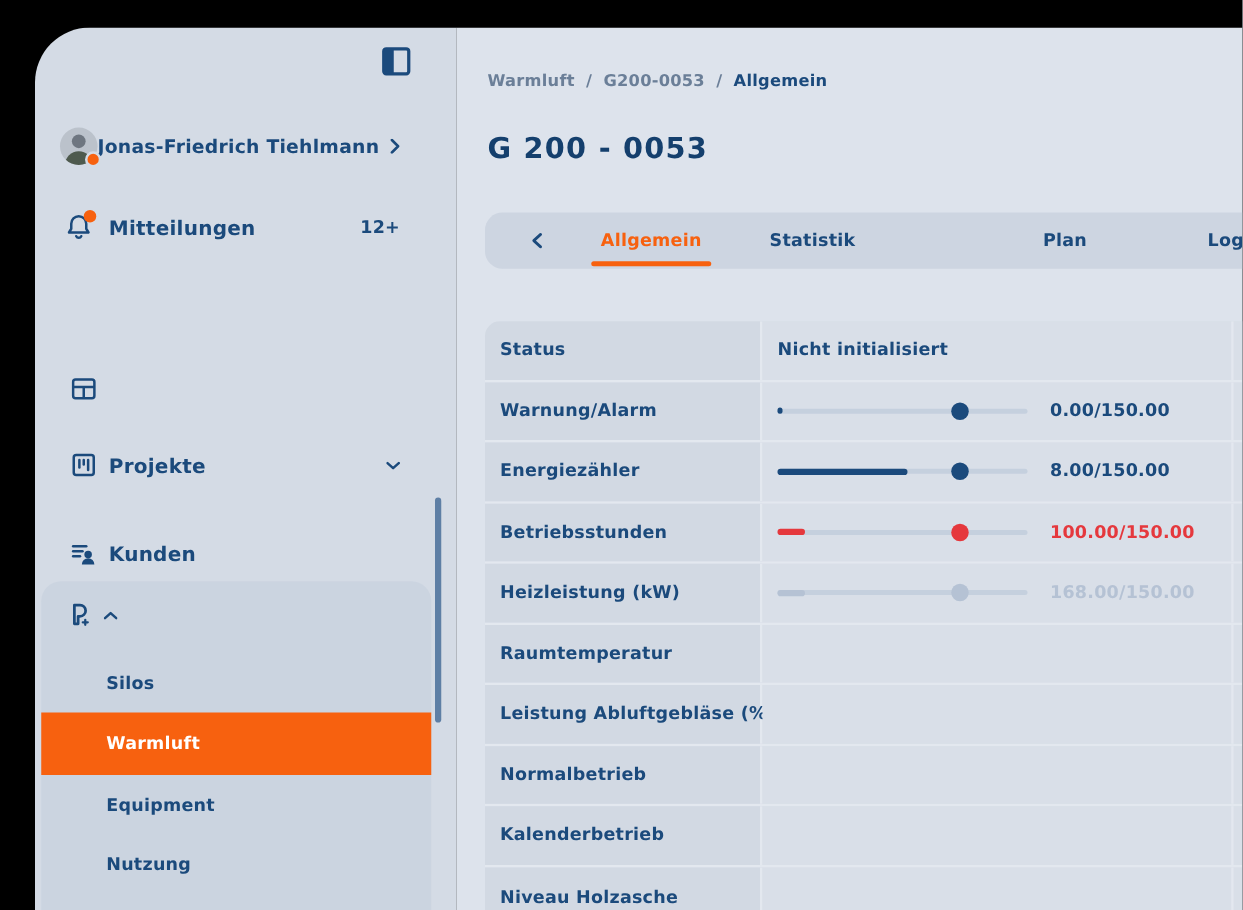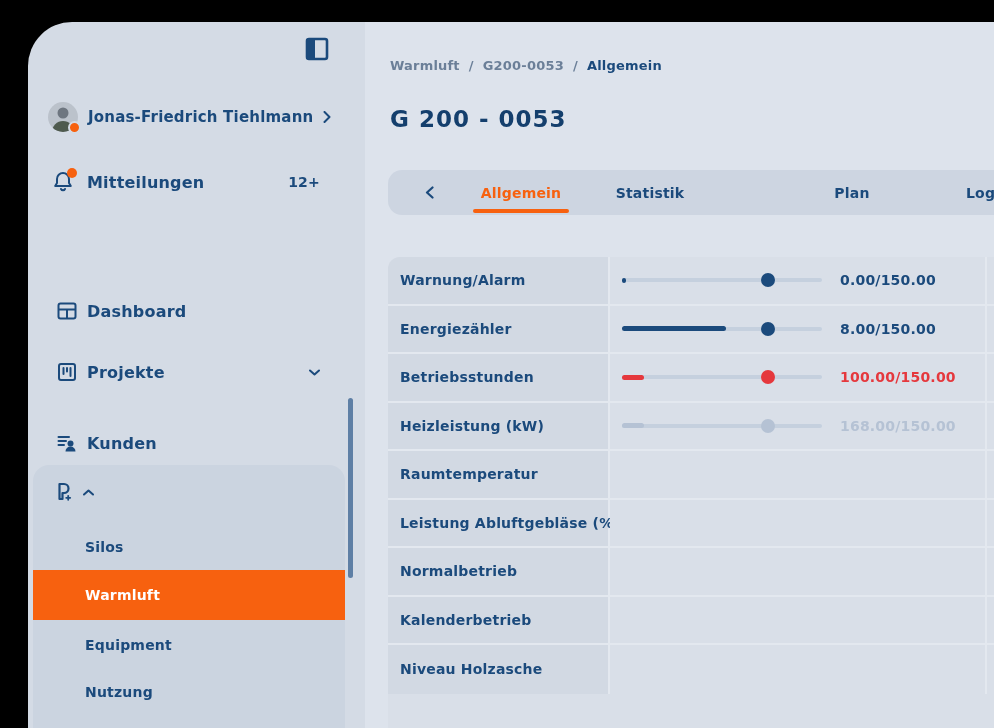--- a/index.html
+++ b/index.html
@@ -11,21 +11,21 @@
   *{margin:0;padding:0;box-sizing:border-box;}
   html,body{width:994px;height:728px;overflow:hidden;}
   body{background:var(--app-bg);font-family:"DejaVu Sans","Liberation Sans",sans-serif;
        -webkit-font-smoothing:antialiased;letter-spacing:.2px;}
   .app{position:absolute;left:28px;top:22px;width:966px;height:706px;
        border-top-left-radius:44px;overflow:hidden;display:flex;}
   
   .sidebar{position:relative;width:337px;height:100%;background:var(--sidebar-bg);flex:0 0 337px;}
   .toggle{position:absolute;left:276px;top:14px;width:26px;height:26px;cursor:pointer;}
   .row{position:absolute;left:20px;width:272px;display:flex;align-items:center;}
-  .user-row{top:76px;height:38px;gap:10px;cursor:pointer;}
+  .user-row{top:76px;height:38px;gap:0;cursor:pointer;}
   .avatar-wrap{position:relative;width:30px;height:30px;flex:0 0 30px;}
   .avatar{width:30px;height:30px;border-radius:50%;background:#BBC2CB;overflow:hidden;display:flex;align-items:flex-end;justify-content:center;}
   .status-dot{position:absolute;right:-3px;bottom:-2px;width:13px;height:13px;border-radius:50%;
               background:var(--accent-orange);border:2px solid var(--sidebar-bg);}
   .user-name{font-size:15px;font-weight:700;color:var(--navy);flex:1;white-space:nowrap;}
   .notif-row{top:142px;height:36px;gap:10px;cursor:pointer;}
   .bell-wrap{position:relative;width:26px;height:26px;flex:0 0 26px;margin-left:3px;}
   .notif-dot{position:absolute;right:0px;top:-1px;width:10px;height:10px;border-radius:50%;background:var(--accent-orange);}
   .side-label{font-size:16px;font-weight:600;color:var(--navy);flex:1;white-space:nowrap;}
   .badge{font-size:14px;font-weight:700;color:var(--navy);}
@@ -126,21 +126,20 @@
     </div>
 
     <div class="row nav-row" style="top:274px;">
       <span class="nav-icon">
         <svg width="20" height="20" viewBox="0 0 20 20">
           <rect x="1.5" y="2.5" width="17" height="15" rx="2" fill="none" stroke="#1B4A7C" stroke-width="2"></rect>
           <line x1="1.5" y1="8.5" x2="18.5" y2="8.5" stroke="#1B4A7C" stroke-width="2"></line>
           <line x1="10" y1="8.5" x2="10" y2="17.5" stroke="#1B4A7C" stroke-width="2"></line>
         </svg>
       </span>
-      <span class="side-label">Dashboard</span>
     </div>
 
     <div class="row nav-row" style="top:335px;">
       <span class="nav-icon">
         <svg width="20" height="20" viewBox="0 0 20 20">
           <rect x="2" y="2" width="16" height="16" rx="2" fill="none" stroke="#1B4A7C" stroke-width="2"></rect>
           <line x1="6.5" y1="6" x2="6.5" y2="12" stroke="#1B4A7C" stroke-width="2" stroke-linecap="round"></line>
           <line x1="10" y1="6" x2="10" y2="9.5" stroke="#1B4A7C" stroke-width="2" stroke-linecap="round"></line>
           <line x1="13.5" y1="6" x2="13.5" y2="14" stroke="#1B4A7C" stroke-width="2" stroke-linecap="round"></line>
         </svg>
@@ -217,20 +216,27 @@
           </svg>
       </div>
       <div class="tab tab-allgemein">Allgemein</div>
       <div class="tab tab-statistik">Statistik</div>
       <div class="tab tab-plan">Plan</div>
       <div class="tab tab-log">Logi</div>
     </div>
 
     <div class="table">
 
+      <div class="trow">
+        <div class="tcell cell-label">Status</div>
+        <div class="tcell cell-value">
+            <span>Nicht initialisiert</span>
+          </div>
+        <div class="tcell cell-extra"></div>
+      </div>
 
       <div class="trow">
         <div class="tcell cell-label">Warnung/Alarm</div>
         <div class="tcell cell-value">
           <div class="slider navy">
             <div class="track"></div>
               <div class="fill" style="width: 2%;"></div>
               <div class="thumb" style="left: calc(73% - 7px);"></div>
           </div>
           <span class="val-navy">0.00/150.00</span>

